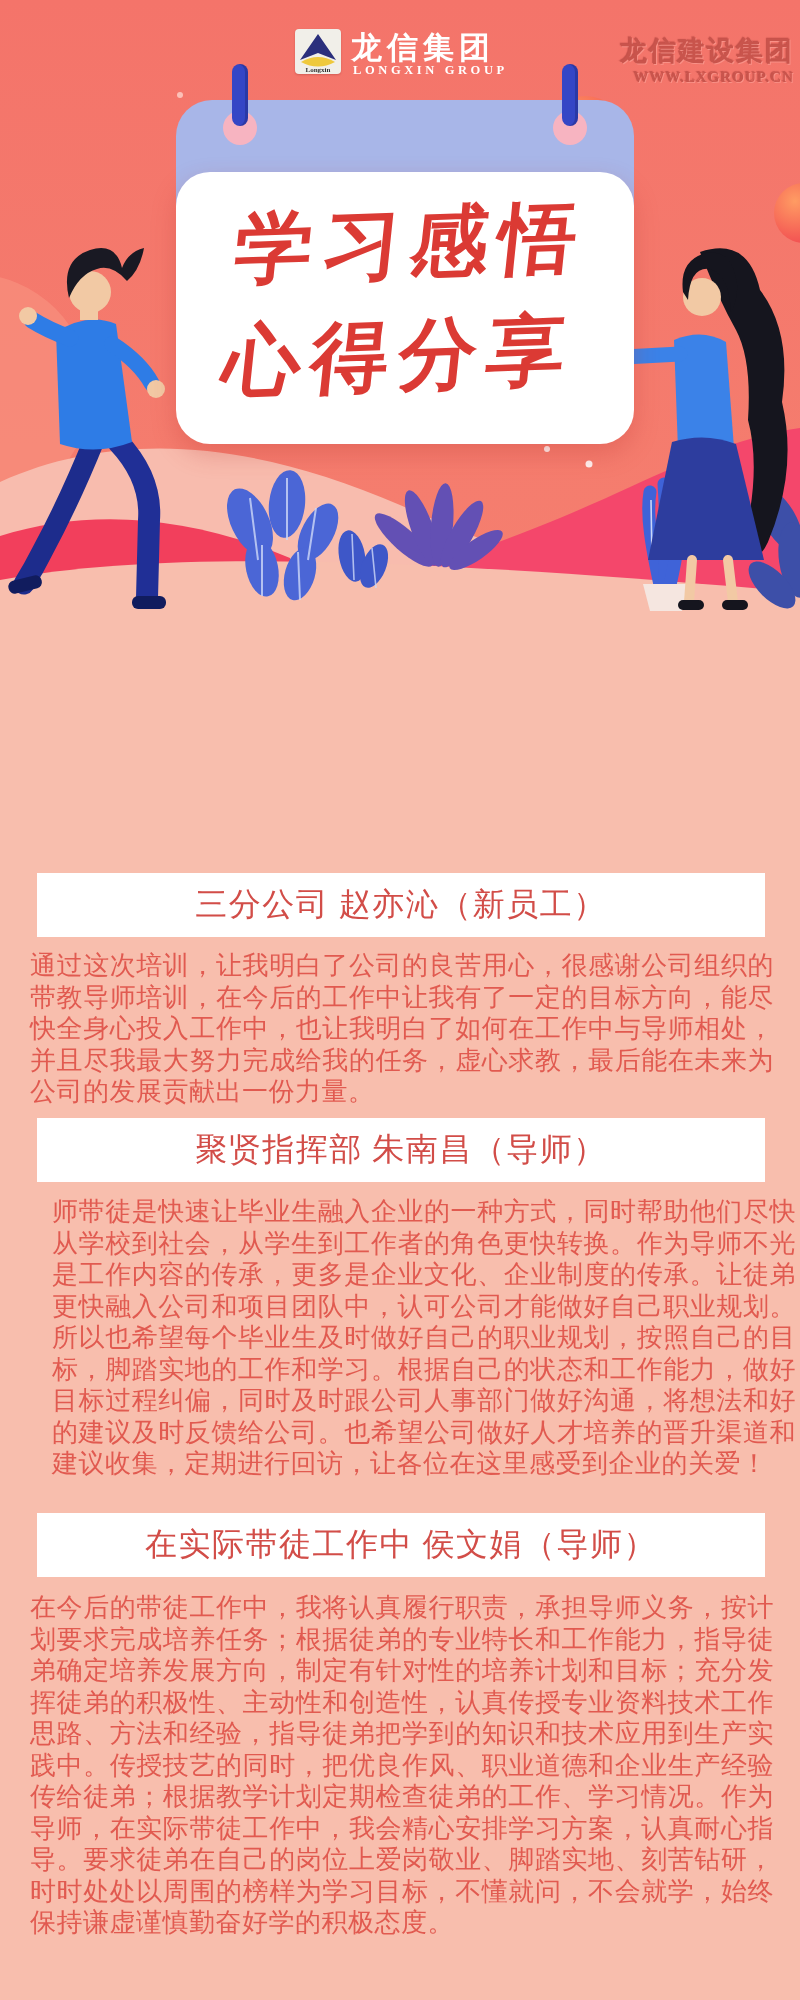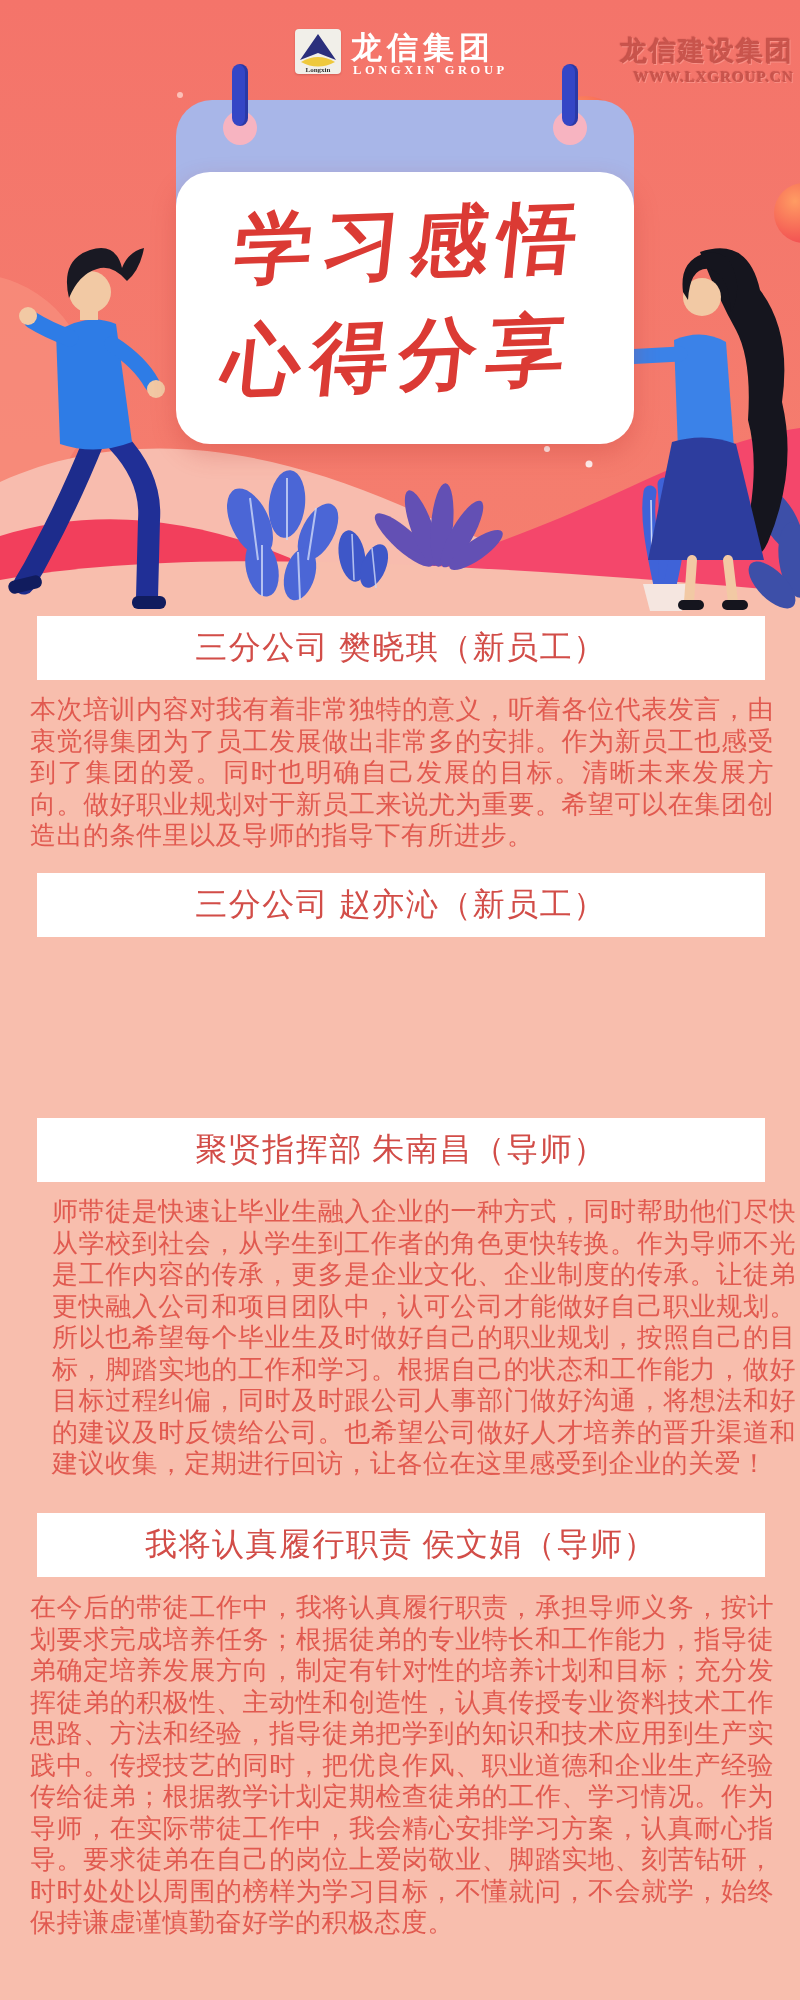--- a/index.html
+++ b/index.html
@@ -187,32 +187,29 @@
   <div class="pin-circle" style="left:553px;"></div>
   <div class="pin-bar" style="left:232px;"></div>
   <div class="pin-bar" style="left:562px;"></div>
   <div class="cal-white">
     <div class="cal-title">
       <span>学习感悟</span>
       <span>心得分享</span>
     </div>
   </div>
 
-  <div id="h1" class="sec-header">
-    <span>三分公司 樊晓琪（新员工）</span>
-  </div>
-  <div id="p1" class="sec-body">本次培训内容对我有着非常独特的意义，听着各位代表发言，由衷觉得集团为了员工发展做出非常多的安排。作为新员工也感受到了集团的爱。同时也明确自己发展的目标。清晰未来发展方向。做好职业规划对于新员工来说尤为重要。希望可以在集团创造出的条件里以及导师的指导下有所进步。</div>
 
   <div id="h2" class="sec-header">
     <span>三分公司 赵亦沁（新员工）</span>
   </div>
+  <div id="p2" class="sec-body">通过这次培训，让我明白了公司的良苦用心，很感谢公司组织的带教导师培训，在今后的工作中让我有了一定的目标方向，能尽快全身心投入工作中，也让我明白了如何在工作中与导师相处，并且尽我最大努力完成给我的任务，虚心求教，最后能在未来为公司的发展贡献出一份力量。</div>
 
   <div id="h3" class="sec-header">
     <span>聚贤指挥部 朱南昌（导师）</span>
   </div>
   <div id="p3" class="sec-body">师带徒是快速让毕业生融入企业的一种方式，同时帮助他们尽快从学校到社会，从学生到工作者的角色更快转换。作为导师不光是工作内容的传承，更多是企业文化、企业制度的传承。让徒弟更快融入公司和项目团队中，认可公司才能做好自己职业规划。所以也希望每个毕业生及时做好自己的职业规划，按照自己的目标，脚踏实地的工作和学习。根据自己的状态和工作能力，做好目标过程纠偏，同时及时跟公司人事部门做好沟通，将想法和好的建议及时反馈给公司。也希望公司做好人才培养的晋升渠道和建议收集，定期进行回访，让各位在这里感受到企业的关爱！</div>
 
   <div id="h4" class="sec-header">
-    <span>我将认真履行职责 侯文娟（导师）</span>
+    <span>在实际带徒工作中 侯文娟（导师）</span>
   </div>
   <div id="p4" class="sec-body">在今后的带徒工作中，我将认真履行职责，承担导师义务，按计划要求完成培养任务；根据徒弟的专业特长和工作能力，指导徒弟确定培养发展方向，制定有针对性的培养计划和目标；充分发挥徒弟的积极性、主动性和创造性，认真传授专业资料技术工作思路、方法和经验，指导徒弟把学到的知识和技术应用到生产实践中。传授技艺的同时，把优良作风、职业道德和企业生产经验传给徒弟；根据教学计划定期检查徒弟的工作、学习情况。作为导师，在实际带徒工作中，我会精心安排学习方案，认真耐心指导。要求徒弟在自己的岗位上爱岗敬业、脚踏实地、刻苦钻研，时时处处以周围的榜样为学习目标，不懂就问，不会就学，始终保持谦虚谨慎勤奋好学的积极态度。</div>
 
 </div>
 
 </body></html>

